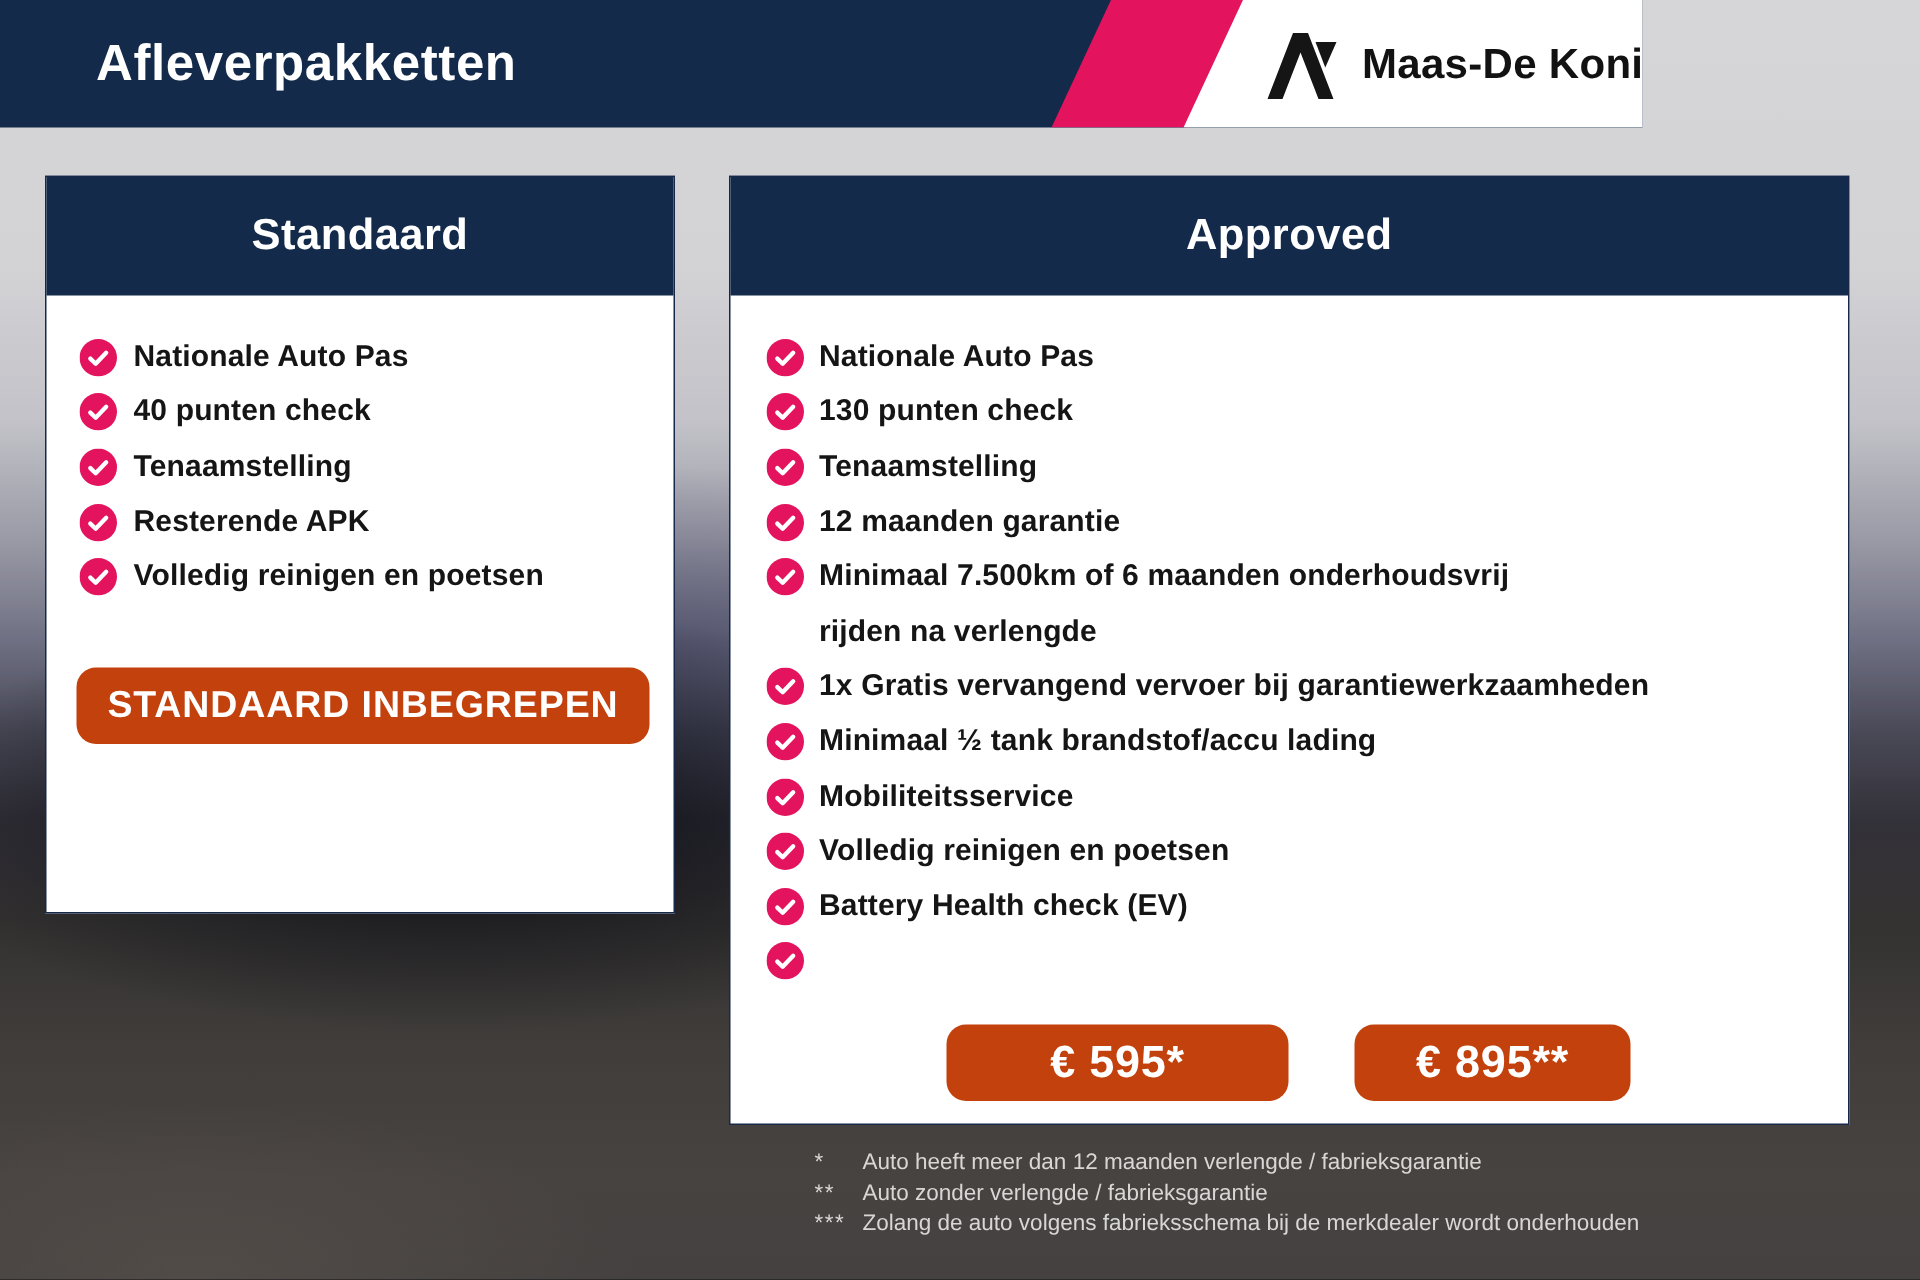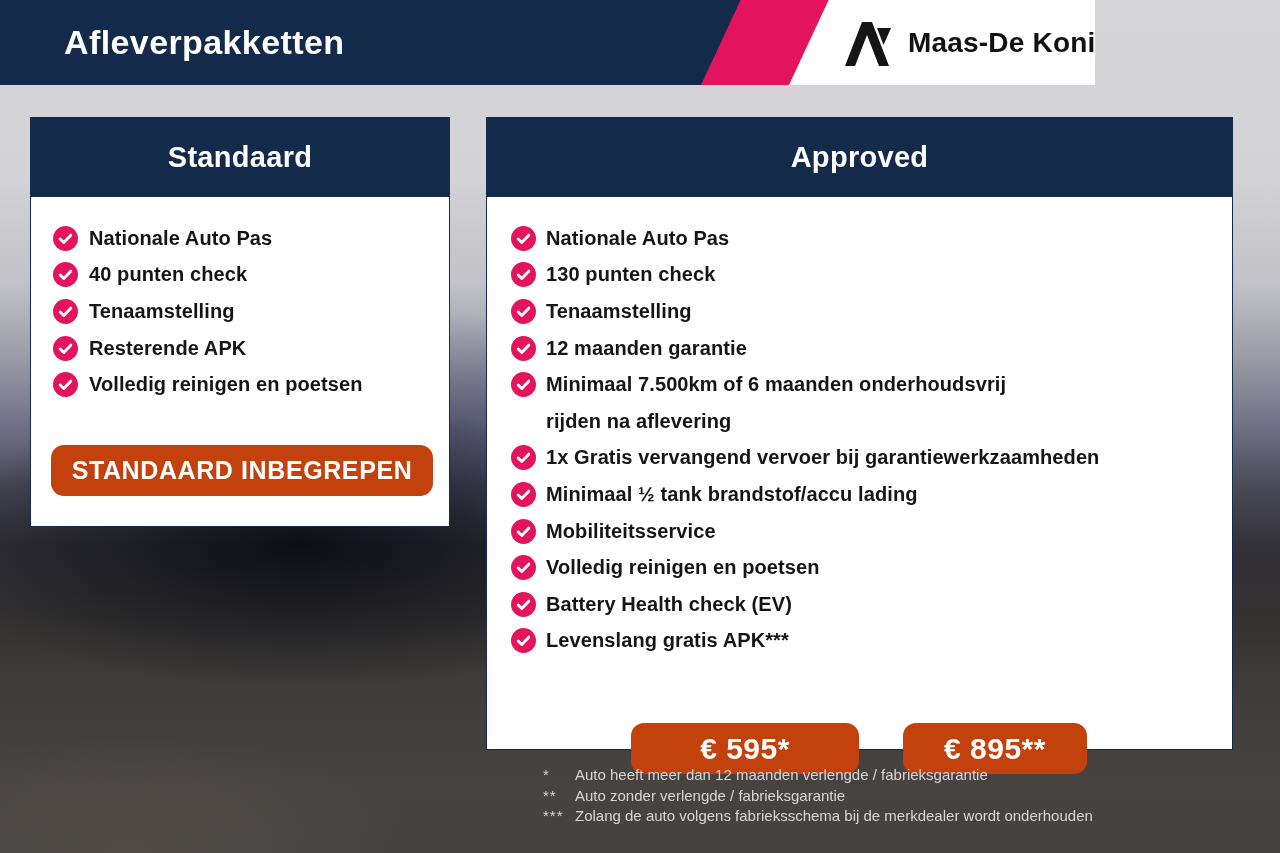--- a/index.html
+++ b/index.html
@@ -18,36 +18,36 @@
     transform:skewX(-25deg);transform-origin:0 100%;}
   .stripe-white{position:absolute;top:0;left:789px;width:620px;height:85px;background:#ffffff;
     transform:skewX(-25deg);transform-origin:0 100%;}
   .page-title{position:absolute;left:64px;top:0;height:85px;display:flex;align-items:center;
     color:#ffffff;font-size:34px;font-weight:bold;letter-spacing:0.4px;}
   .brand{position:absolute;left:843px;top:0;height:85px;display:flex;align-items:center;gap:13px;z-index:5;}
   .brand svg{display:block;}
   .brand-name{font-size:28px;font-weight:bold;color:#121212;letter-spacing:0.2px;white-space:nowrap;}
   
   .card{position:absolute;background:#ffffff;border:1px solid #16294a;box-sizing:border-box;}
-  .card-std{left:30px;top:117px;width:420px;height:410px;}
+  .card-std{left:30px;top:117px;width:420px;height:492px;}
   .card-app{left:486px;top:117px;width:747px;height:633px;}
   .card-head{height:79px;background:#132A4B;display:flex;align-items:center;justify-content:center;
     color:#ffffff;font-size:29px;font-weight:bold;letter-spacing:0.3px;}
   .list{list-style:none;margin:0;padding:23px 11px 0 22px;}
   .card-app .list{padding-left:24px;}
   .item{display:flex;align-items:center;height:36.6px;gap:11px;}
   .card-app .item{gap:10px;}
   .item .check{width:25px;height:25px;flex:0 0 25px;display:block;}
   .item-text{font-size:20px;font-weight:bold;color:#151515;white-space:nowrap;letter-spacing:0.1px;}
   .item.cont{padding-left:35px;}
   
   .pill{background:#c2410c;border:none;color:#ffffff;font-family:"Liberation Sans",sans-serif;
     font-weight:bold;border-radius:13px;display:flex;align-items:center;justify-content:center;cursor:pointer;}
   .btn-included{margin:42px 18px 0 20px;width:382px;height:51px;font-size:25px;letter-spacing:0.6px;white-space:nowrap;}
-  .btn-price{position:absolute;height:51px;font-size:30px;letter-spacing:0.5px;margin-top:40px;}
+  .btn-price{position:absolute;height:51px;font-size:30px;letter-spacing:0.5px;}
   .btn-price-1{left:144px;top:565px;width:228px;}
   .btn-price-2{left:416px;top:565px;width:184px;}
   
   .footnotes{position:absolute;left:543px;top:765px;color:#D9D7D5;font-size:15px;}
   .fn-row{display:flex;line-height:20.5px;}
   .fn-marker{width:32px;flex:0 0 32px;letter-spacing:1px;}
   .fn-text{white-space:nowrap;}
 </style>
 </head>
 <body>
@@ -141,21 +141,21 @@
         <span class="item-text">12 maanden garantie</span>
       </li>
       <li class="item">
         <svg class="check" viewBox="0 0 26 26">
             <circle cx="13" cy="13" r="13" fill="#E4135E"></circle>
             <path d="M7.5 13.6 L11.2 17.2 L18.5 9.5" stroke="#fff" stroke-width="3" fill="none" stroke-linecap="round" stroke-linejoin="round"></path>
           </svg>
         <span class="item-text">Minimaal 7.500km of 6 maanden onderhoudsvrij</span>
       </li>
       <li class="item cont">
-        <span class="item-text">rijden na aflevering</span>
+        <span class="item-text">rijden na verlengde</span>
       </li>
       <li class="item">
         <svg class="check" viewBox="0 0 26 26">
             <circle cx="13" cy="13" r="13" fill="#E4135E"></circle>
             <path d="M7.5 13.6 L11.2 17.2 L18.5 9.5" stroke="#fff" stroke-width="3" fill="none" stroke-linecap="round" stroke-linejoin="round"></path>
           </svg>
         <span class="item-text">1x Gratis vervangend vervoer bij garantiewerkzaamheden</span>
       </li>
       <li class="item">
         <svg class="check" viewBox="0 0 26 26">
@@ -183,21 +183,20 @@
             <circle cx="13" cy="13" r="13" fill="#E4135E"></circle>
             <path d="M7.5 13.6 L11.2 17.2 L18.5 9.5" stroke="#fff" stroke-width="3" fill="none" stroke-linecap="round" stroke-linejoin="round"></path>
           </svg>
         <span class="item-text">Battery Health check (EV)</span>
       </li>
       <li class="item">
         <svg class="check" viewBox="0 0 26 26">
             <circle cx="13" cy="13" r="13" fill="#E4135E"></circle>
             <path d="M7.5 13.6 L11.2 17.2 L18.5 9.5" stroke="#fff" stroke-width="3" fill="none" stroke-linecap="round" stroke-linejoin="round"></path>
           </svg>
-        <span class="item-text">Levenslang gratis APK***</span>
       </li>
     </ul>
     <button class="pill btn-price btn-price-1">€ 595*</button>
     <button class="pill btn-price btn-price-2">€ 895**</button>
   </div>
 
   <div class="footnotes">
     <div class="fn-row">
       <span class="fn-marker">*</span>
       <span class="fn-text">Auto heeft meer dan 12 maanden verlengde / fabrieksgarantie</span>

